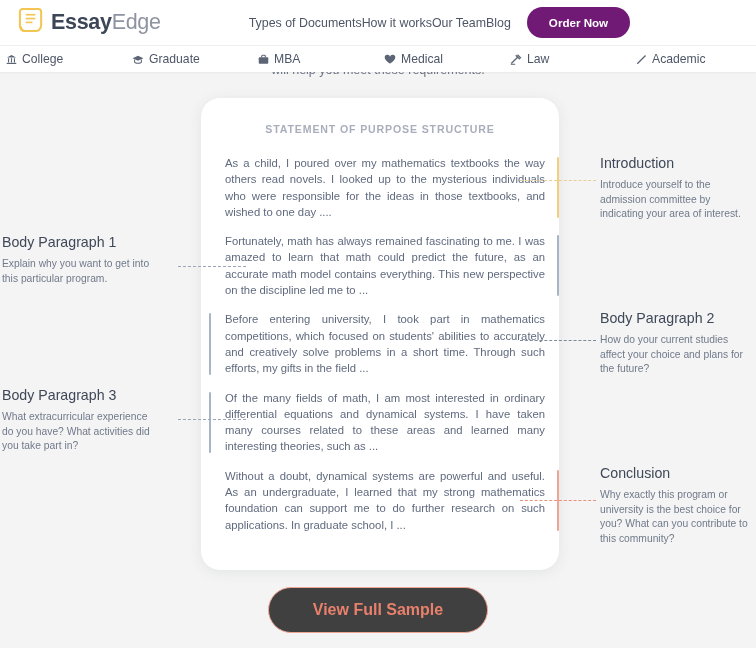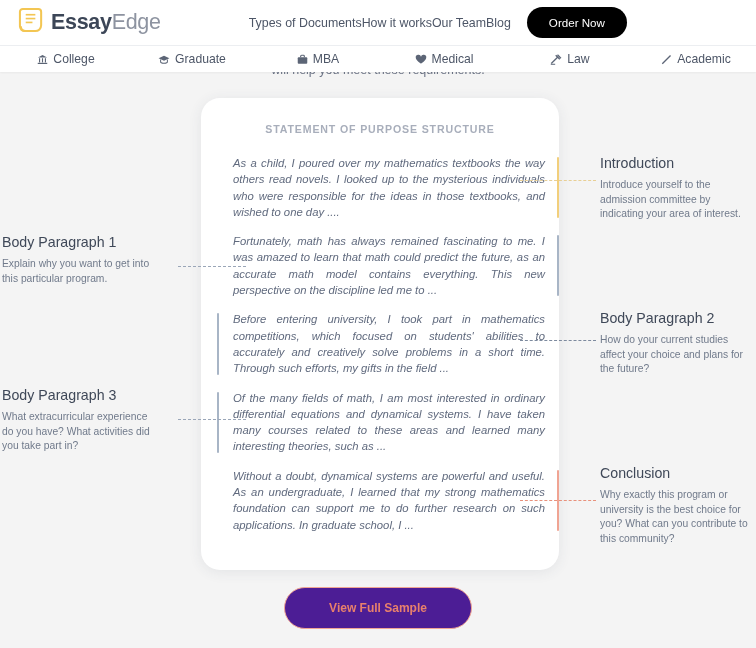--- a/index.html
+++ b/index.html
@@ -30,41 +30,41 @@
   .main-nav {
     display: flex; align-items: center;
     margin-left: 88px; 
   }
   .nav-link {
     font-size: 12.4px; color: #4d5667;
     text-decoration: none; white-space: nowrap; cursor: pointer;
   }
   .order-btn {
     margin-left: 16px;
-    background: #000000;
+    background: #701a75;
     color: #ffffff;
-    font-size: 11.6px; font-weight: normal;
+    font-size: 11.6px; font-weight: bold;
     border: none; border-radius: 20px;
     padding: 9px 22px;
     cursor: pointer; white-space: nowrap;
   }
 
   
   .cat-bar {
     position: absolute; top: 45px; left: 0;
     width: 756px; height: 27px;
     background: #ffffff;
     border-top: 1px solid #eceef1;
     display: flex; align-items: center;
     z-index: 20;
     box-shadow: 0 1px 2px rgba(0,0,0,0.05);
   }
   .cat-item {
     flex: 1;
-    display: flex; align-items: center; justify-content: center;
+    display: flex; align-items: center; justify-content: flex-start;
     gap: 5px;
     font-size: 12.2px; color: #4d5667;
     cursor: pointer; white-space: nowrap; margin-left: 6px;
   }
   .cat-item .ci { display: inline-flex; align-items: center; color: #5c6576; }
 
   
   .cut-text {
     position: absolute; top: 63px; left: 0; width: 756px;
     text-align: center;
@@ -85,21 +85,21 @@
   }
   .card-title {
     margin-top: 25px;
     text-align: center;
     font-size: 10.6px;
     letter-spacing: 0.85px;
     color: #a8aebb;
     font-weight: bold;
   }
 
-  .para-list { margin-top: 20px; padding: 0 14px 0 32px; font-style: italic; }
+  .para-list { margin-top: 20px; padding: 0 14px 0 24px; }
   .para {
     position: relative;
     font-size: 11.3px;
     line-height: 16.3px;
     color: #606a7e;
     text-align: justify;
     padding: 0 0 0 0;
     margin-bottom: 13px;
   }
   .para:last-child { margin-bottom: 8px; }
@@ -126,25 +126,25 @@
   .side-label .sl-desc {
     font-size: 10.3px; line-height: 14.5px; color: #707a8b;
   }
 
   
   .cta-wrap {
     position: absolute; left: 0; top: 515px; width: 756px;
     display: flex; justify-content: center;
   }
   .cta-btn {
-    background: #4c1d95;
+    background: #404040;
     color: #e8806c;
     border: 1px solid #f0a494;
     border-radius: 24px;
-    font-size: 12px; font-weight: bold;
+    font-size: 16px; font-weight: bold;
     padding: 13px 44px;
     cursor: pointer; white-space: nowrap;
   }
 </style>
 </head>
 <body>
 
 <div class="site-header">
 
   <div class="logo-wrap">

